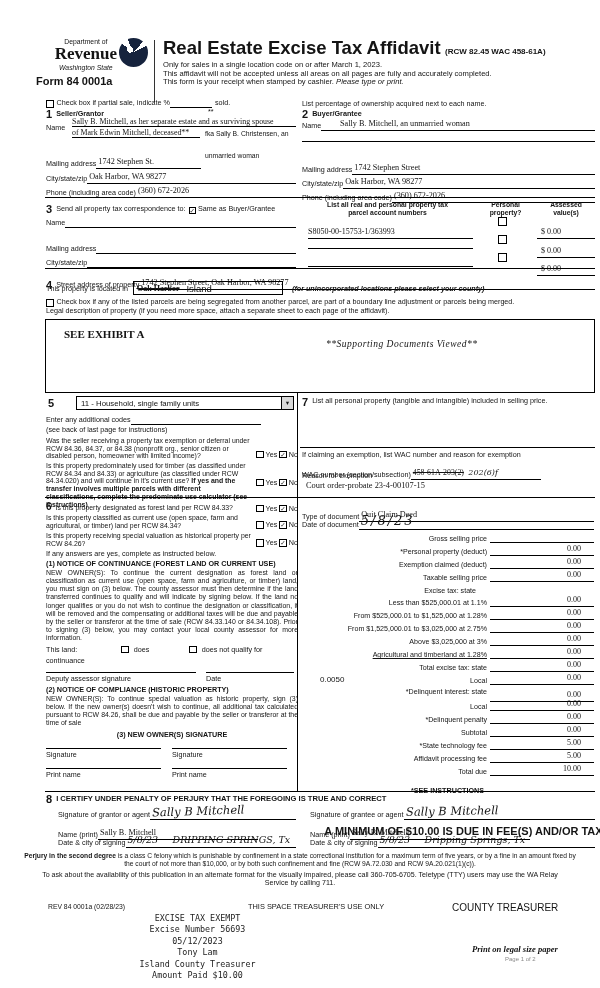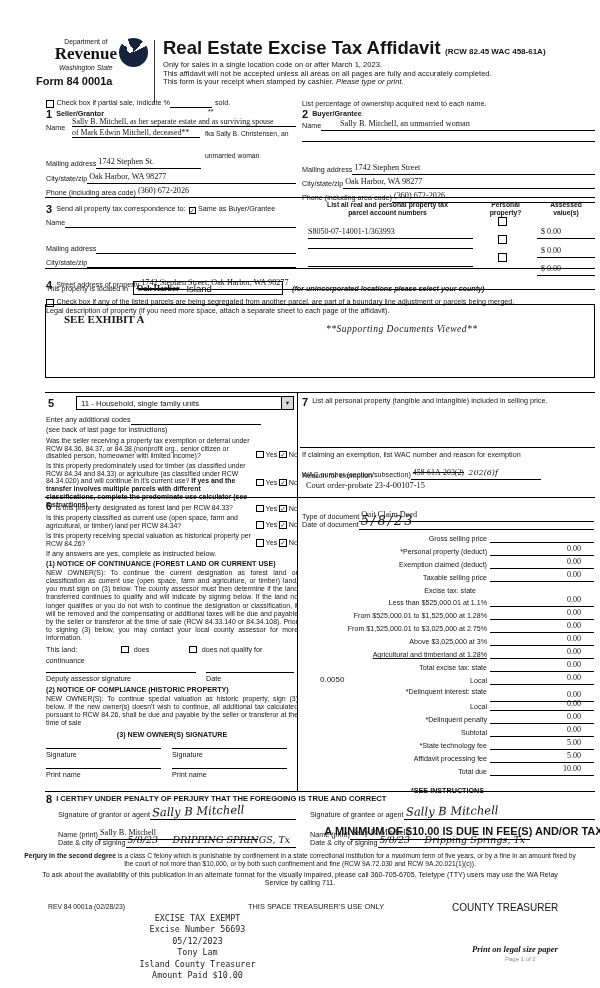--- a/index.html
+++ b/index.html
@@ -143,21 +143,21 @@
   </div>
   <div class="abs ctr b s" style="left:178px;top:0;width:55px;">
     <div>Personal</div>
       <div>property?</div>
   </div>
   <div class="abs ctr b s" style="left:237px;top:0;width:58px;">
     <div>Assessed</div>
       <div>value(s)</div>
   </div>
 
-  <div class="abs" style="left:8px;top:19px;width:165px;border-bottom:1px solid #000;"><span class="typed" style="font-size:8px;">S8050-07-14001-1/363993</span></div>
+  <div class="abs" style="left:8px;top:19px;width:165px;border-bottom:1px solid #000;"><span class="typed" style="font-size:8px;">S8050-00-15753-1/363993</span></div>
   <div class="abs cb" style="left:198px;top:16px;width:9px;height:9px;"></div>
   <div class="abs" style="left:237px;top:19px;width:58px;border-bottom:1px solid #000;"><span class="typed" style="font-size:8px;padding-left:4px;">$ 0.00</span></div>
 
   <div class="abs" style="left:8px;top:38px;width:165px;border-bottom:1px solid #000;height:10px;"><span class="typed" style="font-size:8px;"></span></div>
   <div class="abs cb" style="left:198px;top:34px;width:9px;height:9px;"></div>
   <div class="abs" style="left:237px;top:38px;width:58px;border-bottom:1px solid #000;"><span class="typed" style="font-size:8px;padding-left:4px;">$ 0.00</span></div>
 
   <div class="abs" style="left:8px;top:56px;width:165px;border-bottom:1px solid #000;height:10px;"><span class="typed" style="font-size:8px;"></span></div>
   <div class="abs cb" style="left:198px;top:52px;width:9px;height:9px;"></div>
   <div class="abs" style="left:237px;top:56px;width:58px;border-bottom:1px solid #000;"><span class="typed" style="font-size:8px;padding-left:4px;">$ 0.00</span></div>
@@ -175,21 +175,21 @@
   <span class="typed b strike" style="font-size:8px;">Oak Harbor</span>
   <span style="font-size:9.5px;">Island</span>
 </div>
 <div class="abs lbl b i" style="left:292px;top:285px;">(for unincorporated locations please select your county)</div>
 <div class="abs f" style="left:46px;top:298px;">
   <span class="cb" style="margin-right:3px;"></span>
   <span class="lbl">Check box if any of the listed parcels are being segregated from another parcel, are part of a boundary line adjustment or parcels being merged.</span>
 </div>
 <div class="abs lbl" style="left:46px;top:307px;">Legal description of property (if you need more space, attach a separate sheet to each page of the affidavit).</div>
 
-<div class="abs" style="left:45px;top:304px;width:550px;height:74px;border:1.6px solid #000;">
+<div class="abs" style="left:45px;top:319px;width:550px;height:74px;border:1.6px solid #000;">
   <div class="abs" style="left:18px;top:8px;font:700 11px/12px 'Liberation Serif',serif;">SEE EXHIBIT A</div>
   <div class="abs i" style="left:280px;top:19px;font-family:'Liberation Serif',serif;font-size:9.5px;letter-spacing:0.5px;">**Supporting Documents Viewed**</div>
 </div>
 
 <div class="hr" style="left:45px;top:392px;width:550px;"></div>
 <div class="vline-sep" style="left:297px;top:392px;height:399px;"></div>
 
 <div class="abs num" style="left:48px;top:398px;">5</div>
 <div class="abs ddown" style="left:76px;top:396px;width:218px;">
   <span>11 - Household, single family units</span>

